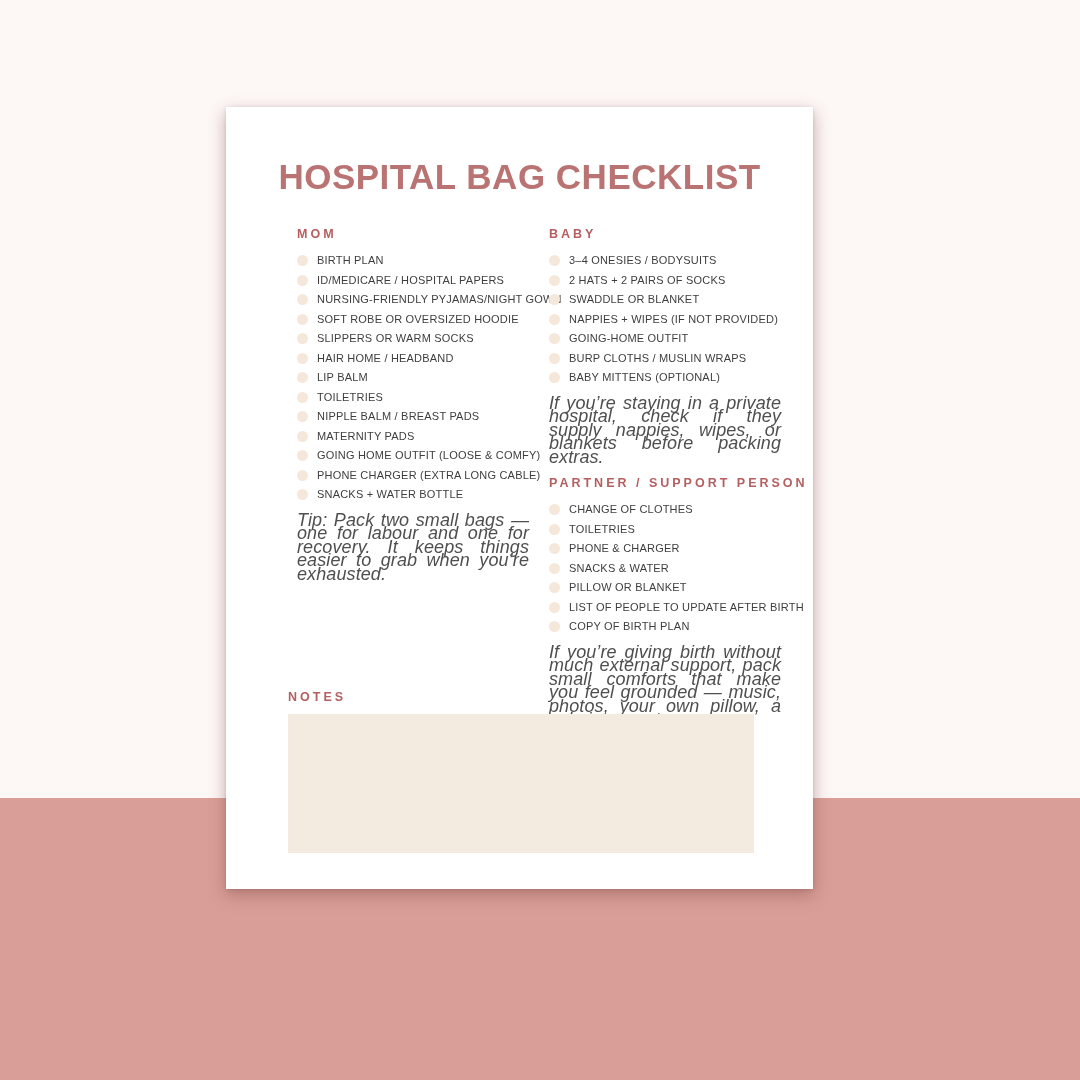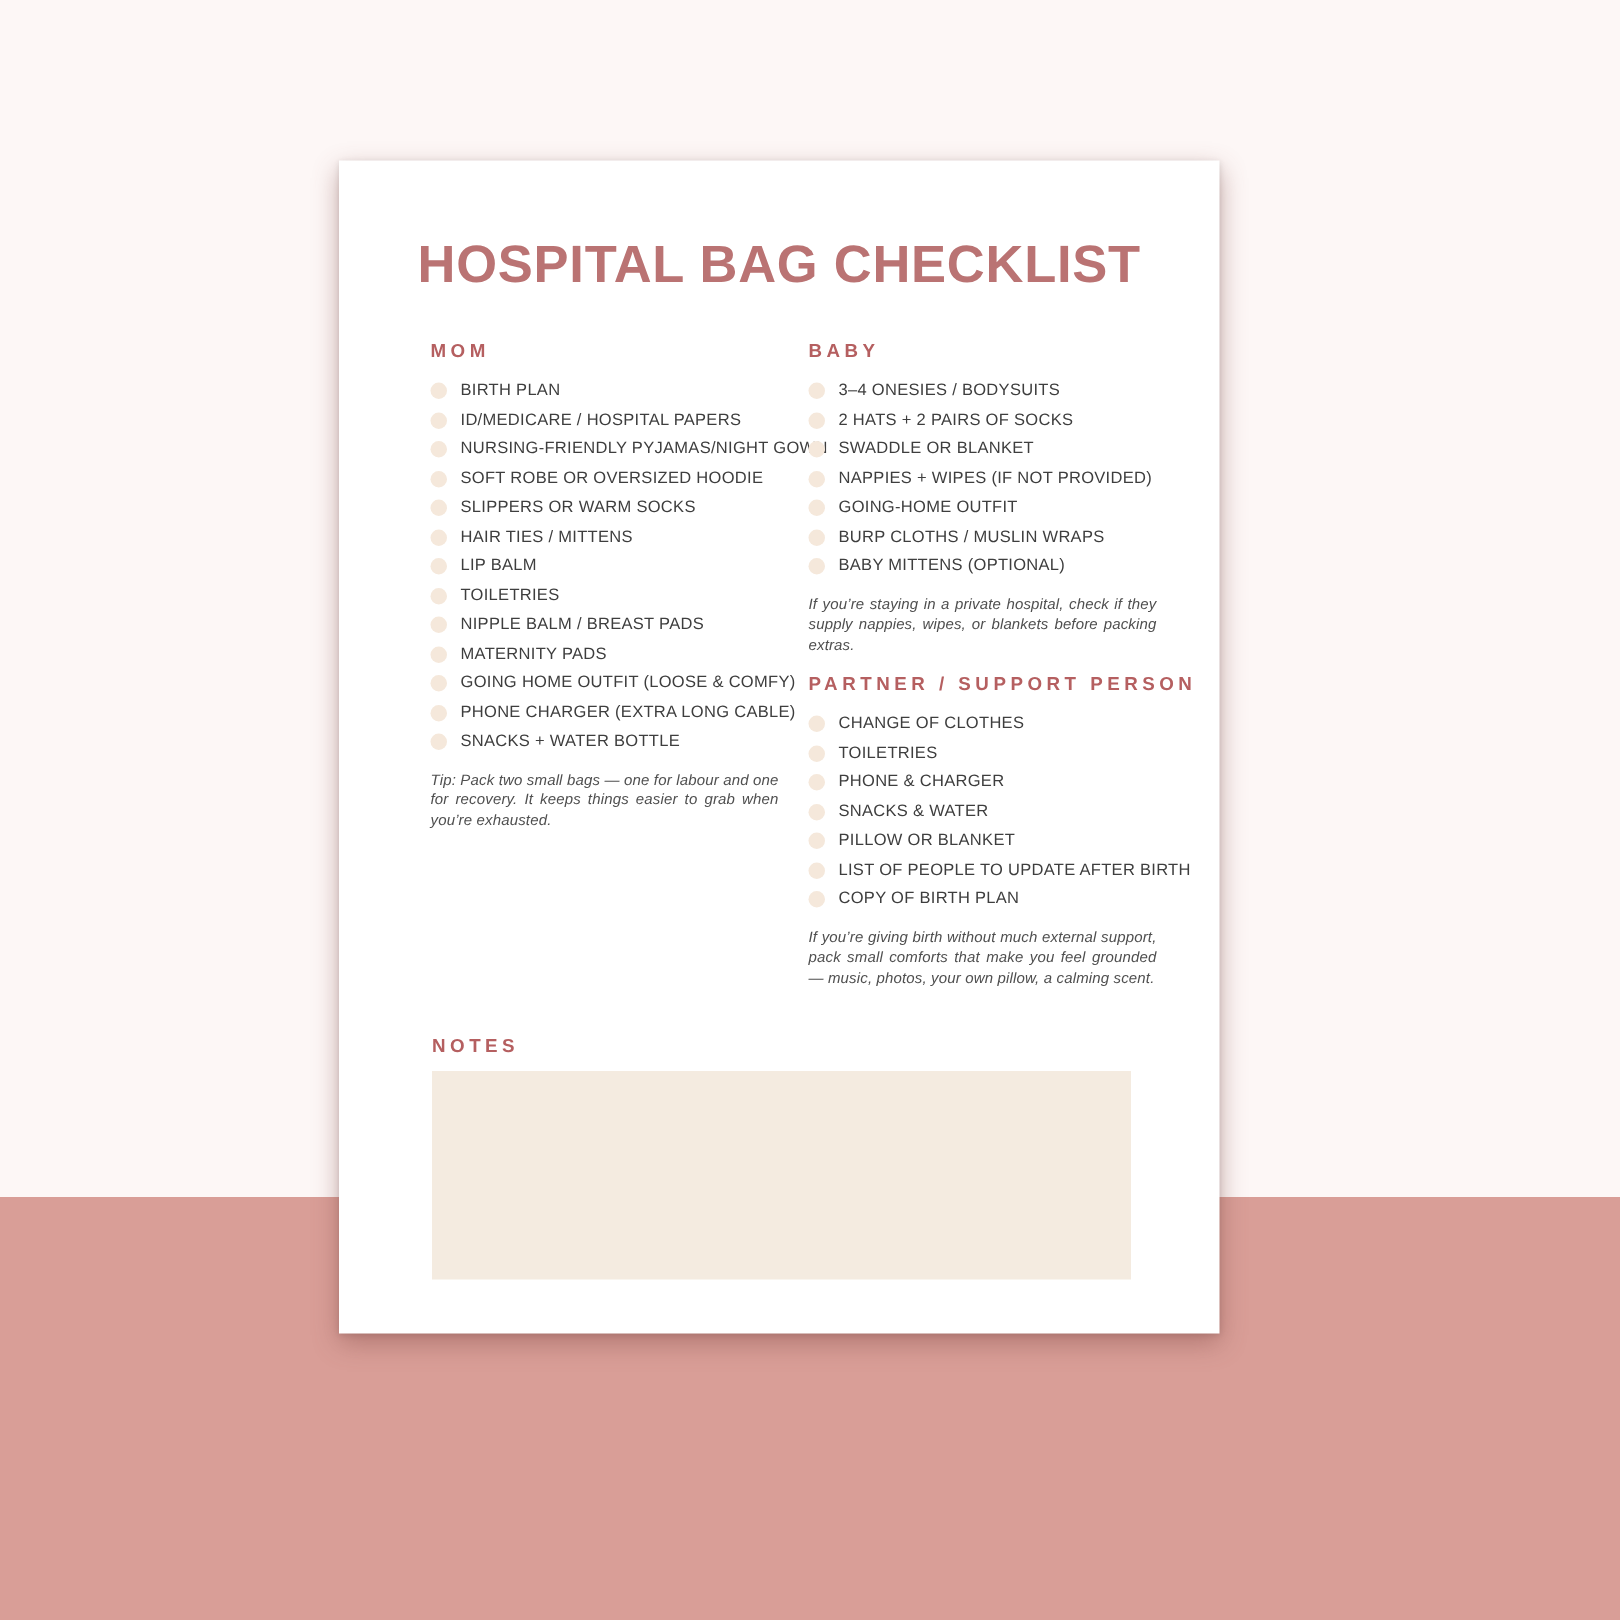--- a/index.html
+++ b/index.html
@@ -15,41 +15,41 @@
   .paper{
     position:absolute;left:226px;top:107px;width:587px;height:782px;
     background:#ffffff;
     box-shadow:0 6px 16px rgba(130,75,70,.45), 0 1px 4px rgba(0,0,0,.12);
   }
   .doc-title{
     position:absolute;top:50px;left:0;width:100%;
     text-align:center;font-size:35px;font-weight:bold;
     letter-spacing:.5px;color:#ba7373;white-space:nowrap;
   }
-  .col{position:absolute;top:120px;width:252px;}
+  .col{position:absolute;top:120px;width:252px;margin-left:10px;}
   .col-left{left:61px;}
   .col-right{left:313px;}
   .sec-heading{
     font-size:12.5px;font-weight:bold;letter-spacing:3px;
     color:#b55f60;height:14px;line-height:14px;margin-bottom:10px;
     white-space:nowrap;
   }
   .items{display:block;}
   .item{height:19.5px;display:flex;align-items:center;gap:9px;}
   .dot{
     width:11px;height:11px;border-radius:50%;
     background:#f5e8db;flex:none;
   }
   .item-label{
     font-size:11px;color:#3e3e3e;letter-spacing:.2px;
     white-space:nowrap;line-height:1;
   }
   .tip{
     margin-top:9px;width:232px;
-    font-style:italic;font-size:10px;line-height:13.5px;
+    font-style:italic;font-size:18px;line-height:13.5px;
     color:#4f4f4f;text-align:justify;text-align-last:left;
     letter-spacing:.1px;
   }
   .subsec{margin-top:12px;}
   .blank-dots{display:block;margin-top:4px;}
   .blank-dot{
     display:block;width:13px;height:13px;border-radius:50%;
     background:#f5e8db;margin-bottom:9px;
   }
   .notes-wrap{position:absolute;left:62px;top:583px;width:466px;}
@@ -85,21 +85,21 @@
         <div class="item">
           <span class="dot"></span>
           <span class="item-label">SOFT ROBE OR OVERSIZED HOODIE</span>
         </div>
         <div class="item">
           <span class="dot"></span>
           <span class="item-label">SLIPPERS OR WARM SOCKS</span>
         </div>
         <div class="item">
           <span class="dot"></span>
-          <span class="item-label">HAIR TIES / MITTENS</span>
+          <span class="item-label">HAIR HOME / HEADBAND</span>
         </div>
         <div class="item">
           <span class="dot"></span>
           <span class="item-label">LIP BALM</span>
         </div>
         <div class="item">
           <span class="dot"></span>
           <span class="item-label">TOILETRIES</span>
         </div>
         <div class="item">

